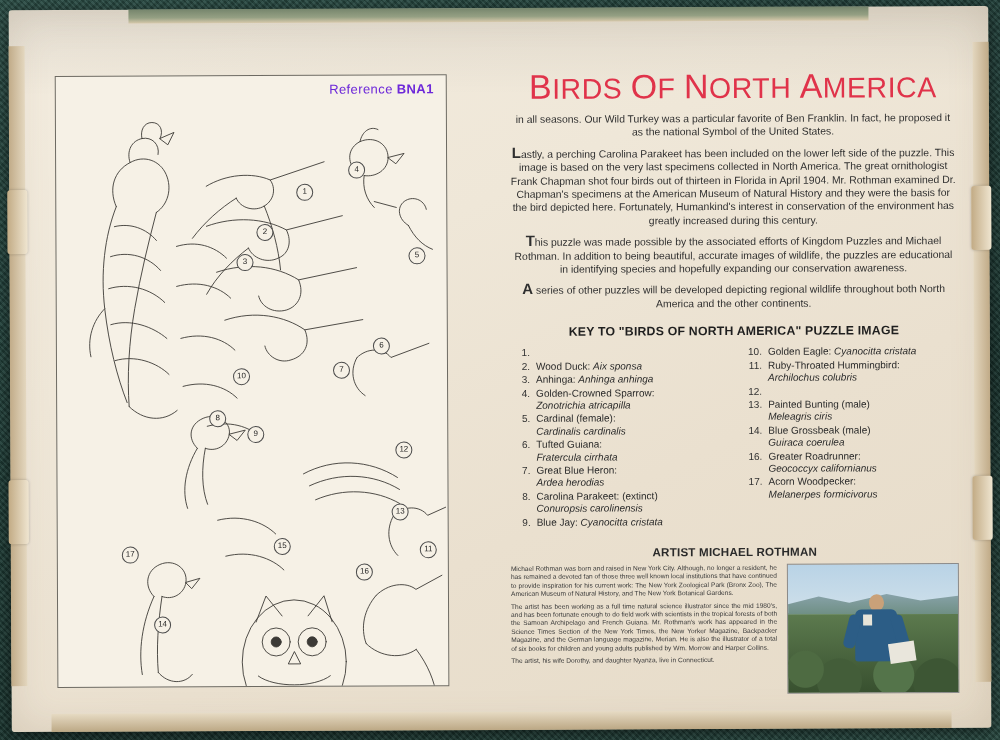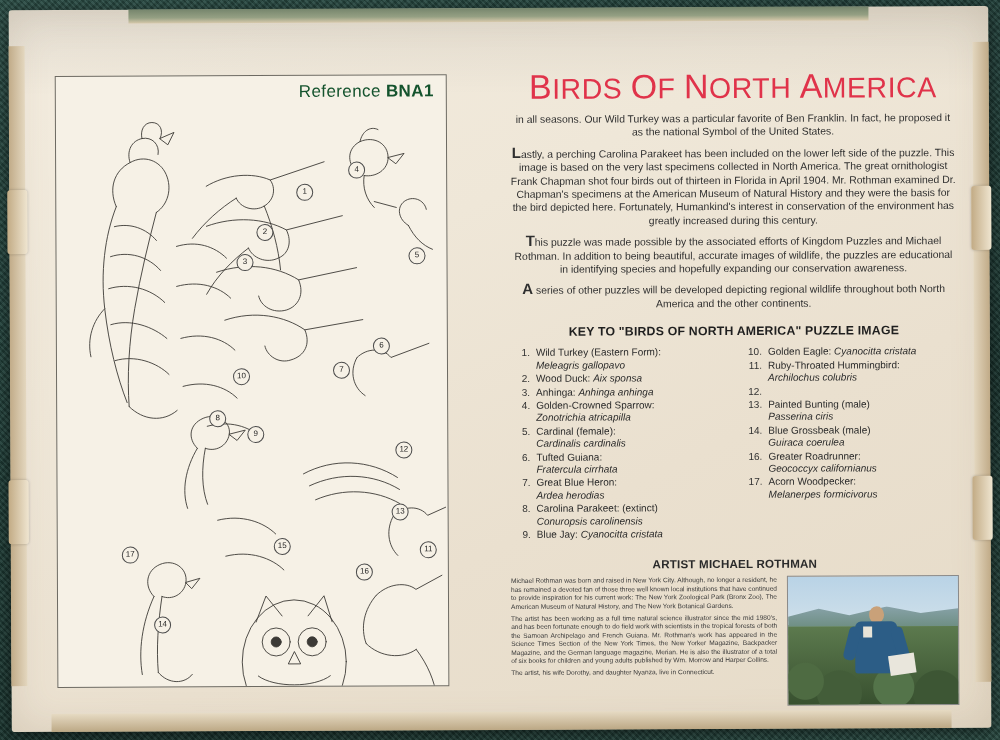--- a/index.html
+++ b/index.html
@@ -43,21 +43,21 @@
   #flap-bottom{left:40px;bottom:0;width:900px;height:18px;
      background:linear-gradient(0deg,#b8a37e,#e6dac2);}
   .tab{position:absolute;width:20px;height:64px;background:linear-gradient(90deg,#c2ab85,#efe5d0);
        border-radius:3px;box-shadow:0 0 3px rgba(0,0,0,.25);}
   
   #artpanel{
     position:absolute;left:46px;top:66px;width:390px;height:610px;
     border:1px solid #6d6a62;background:#f6f1e6;
   }
   #artpanel .ref{
-    position:absolute;right:12px;top:6px;font-size:17px;color:#14532d;
+    position:absolute;right:12px;top:6px;font-size:13px;color:#6d28d9;
     letter-spacing:.4px;
   }
   #artpanel .ref b{font-weight:bold;}
   #art-svg{position:absolute;left:0;top:0;width:100%;height:100%;}
   .num{
     position:absolute;width:15px;height:15px;border-radius:50%;
     border:1px solid #4a4a4a;background:#f6f1e6;color:#222;
     font-size:8px;line-height:14px;text-align:center;
   }
   
@@ -240,21 +240,20 @@
     <p class="para"><span class="drop">L</span>astly, a perching Carolina Parakeet has been included on the lower left side of the puzzle. This image is based on the very last specimens collected in North America. The great ornithologist Frank Chapman shot four birds out of thirteen in Florida in April 1904. Mr. Rothman examined Dr. Chapman's specimens at the American Museum of Natural History and they were the basis for the bird depicted here. Fortunately, Humankind's interest in conservation of the environment has greatly increased during this century.</p>
     <p class="para"><span class="drop">T</span>his puzzle was made possible by the associated efforts of Kingdom Puzzles and Michael Rothman. In addition to being beautiful, accurate images of wildlife, the puzzles are educational in identifying species and hopefully expanding our conservation awareness.</p>
     <p class="para"><span class="drop">A</span> series of other puzzles will be developed depicting regional wildlife throughout both North America and the other continents.</p>
 
     <div id="key-title">KEY TO "BIRDS OF NORTH AMERICA" PUZZLE IMAGE</div>
 
     <div id="key">
       <div class="col">
         <div class="keyrow">
             <span class="n">1.</span>
-            <span class="t"><span>Wild Turkey (Eastern Form):</span><br><i>Meleagris gallopavo</i></span>
           </div>
         <div class="keyrow">
             <span class="n">2.</span>
             <span class="t"><span>Wood Duck:</span> <i>Aix sponsa</i></span>
           </div>
         <div class="keyrow">
             <span class="n">3.</span>
             <span class="t"><span>Anhinga:</span> <i>Anhinga anhinga</i></span>
           </div>
         <div class="keyrow">
@@ -290,21 +289,21 @@
           </div>
         <div class="keyrow">
             <span class="n">11.</span>
             <span class="t"><span>Ruby-Throated Hummingbird:</span><br><i>Archilochus colubris</i></span>
           </div>
         <div class="keyrow">
             <span class="n">12.</span>
           </div>
         <div class="keyrow">
             <span class="n">13.</span>
-            <span class="t"><span>Painted Bunting (male)</span><br><i>Passerina ciris</i></span>
+            <span class="t"><span>Painted Bunting (male)</span><br><i>Meleagris ciris</i></span>
           </div>
         <div class="keyrow">
             <span class="n">14.</span>
             <span class="t"><span>Blue Grossbeak (male)</span><br><i>Guiraca coerulea</i></span>
           </div>
         <div class="keyrow">
             <span class="n">16.</span>
             <span class="t"><span>Greater Roadrunner:</span><br><i>Geococcyx californianus</i></span>
           </div>
         <div class="keyrow">

